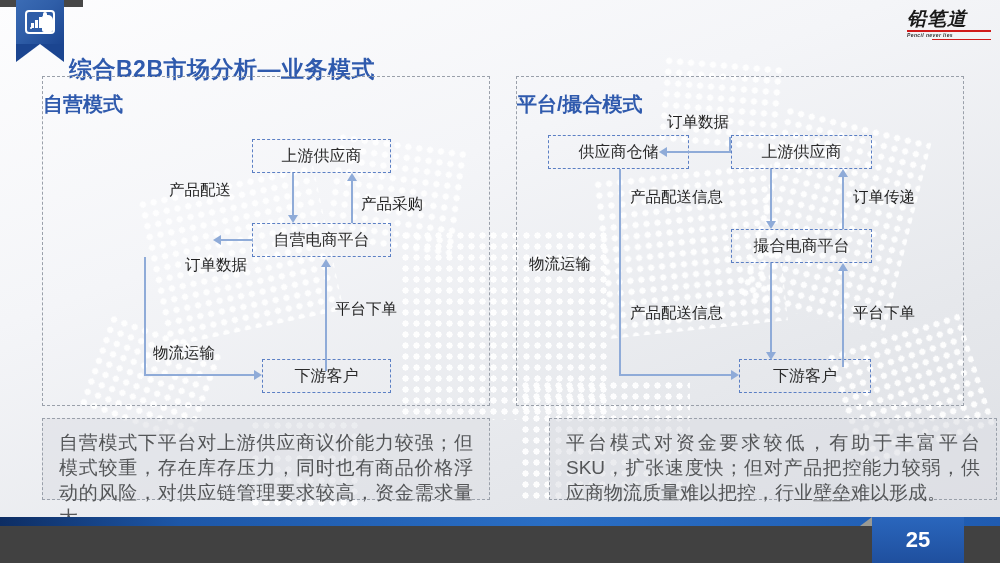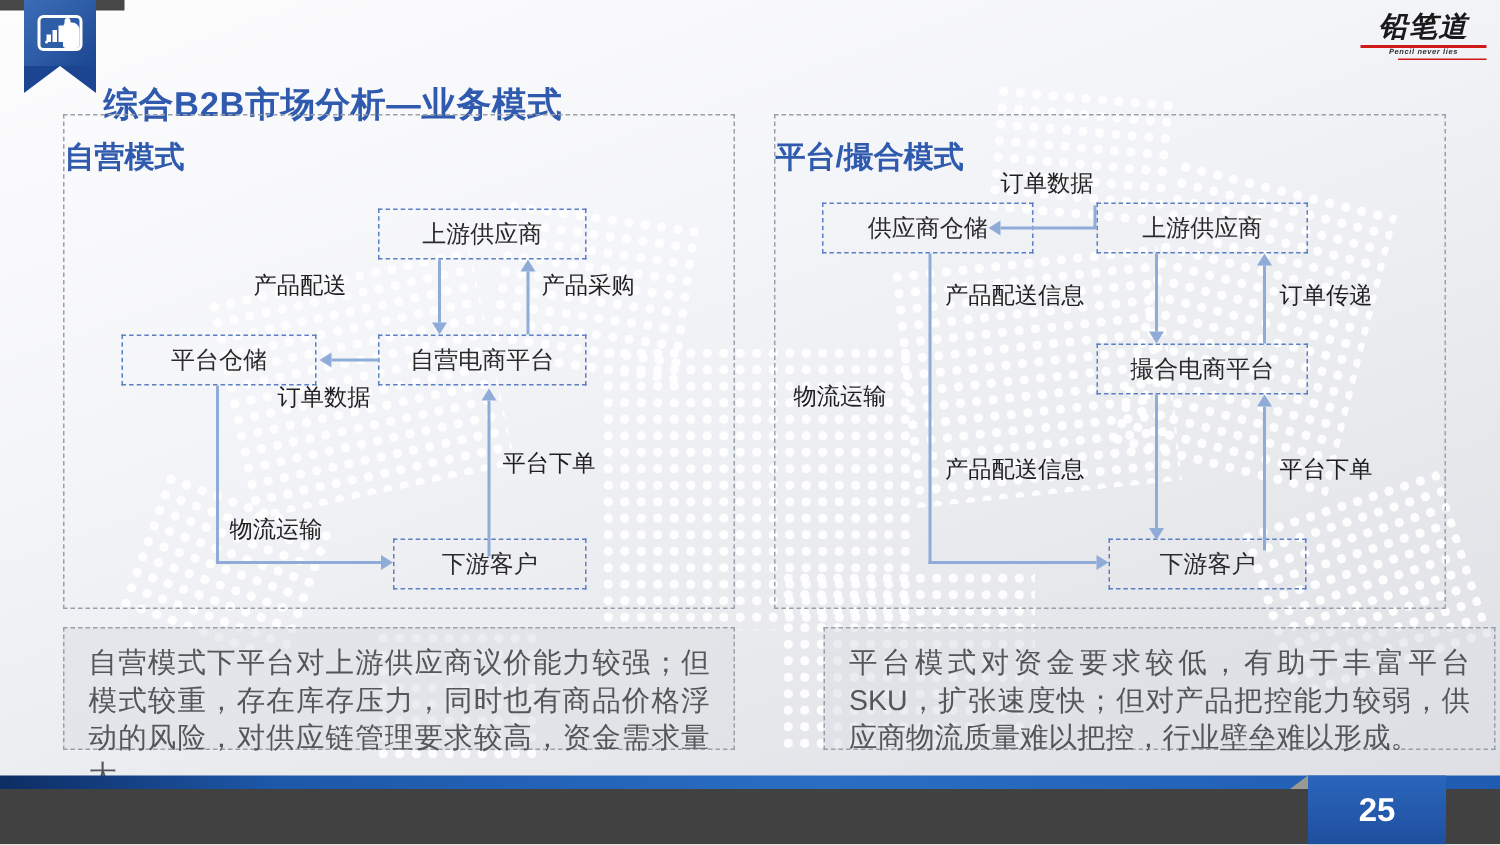--- a/index.html
+++ b/index.html
@@ -73,21 +73,21 @@
   
   .header-title {
     position: absolute; left: 69px; top: 14px;
     font-size: 23px; font-weight: bold; color: #2f5aad;
     letter-spacing: 0.5px; white-space: nowrap; margin-top: 40px;
   }
 
   
   .brand {
     position: absolute; right: 9px; top: 9px; width: 84px; height: 32px;
-    text-align: center;
+    text-align: left;
   }
   .brand-cn {
     font-size: 19px; font-weight: bold; color: #1a1a1a;
     font-style: italic; letter-spacing: 1px; line-height: 20px;
   }
   .brand-en {
     font-size: 5px; color: #333; letter-spacing: 0.4px; line-height: 6px;
     font-style: italic; font-weight: bold;
   }
   .brand-rule { height: 2px; background: #d01a1a; margin-top: 1px; }
@@ -205,31 +205,30 @@
     <div class="brand-cn">铅笔道</div>
     <div class="brand-rule"></div>
     <div class="brand-en">Pencil never lies</div>
     <div class="brand-rule2"></div>
   </div>
 
   <div class="panel panel-diagram panel-left">
     <div class="panel-title">自营模式</div>
 
     <div class="node" style="left:209px; top:62px; width:139px;">上游供应商</div>
-    <div class="node" style="left:38px; top:146px; width:130px;">平台仓储</div>
     <div class="node" style="left:209px; top:146px; width:139px;">自营电商平台</div>
     <div class="node" style="left:219px; top:282px; width:129px;">下游客户</div>
 
     <div class="conn conn-v" style="left:249px; top:96px; height:42px;"></div>
     <div class="arrow arrow-down" style="left:245px; top:138px;"></div>
     <div class="conn-label" style="left:126px; top:103px;">产品配送</div>
 
     <div class="conn conn-v" style="left:308px; top:104px; height:42px;"></div>
     <div class="arrow arrow-up" style="left:304px; top:96px;"></div>
-    <div class="conn-label" style="left:318px; top:103px;">产品采购</div>
+    <div class="conn-label" style="left:318px; top:117px;">产品采购</div>
 
     <div class="conn conn-h" style="left:178px; top:162px; width:32px;"></div>
     <div class="arrow arrow-left" style="left:170px; top:158px;"></div>
     <div class="conn-label" style="left:142px; top:178px;">订单数据</div>
 
     <div class="conn conn-v" style="left:282px; top:190px; height:104px;"></div>
     <div class="arrow arrow-up" style="left:278px; top:182px;"></div>
     <div class="conn-label" style="left:292px; top:222px;">平台下单</div>
 
     <div class="conn conn-v" style="left:101px; top:180px; height:119px;"></div>

